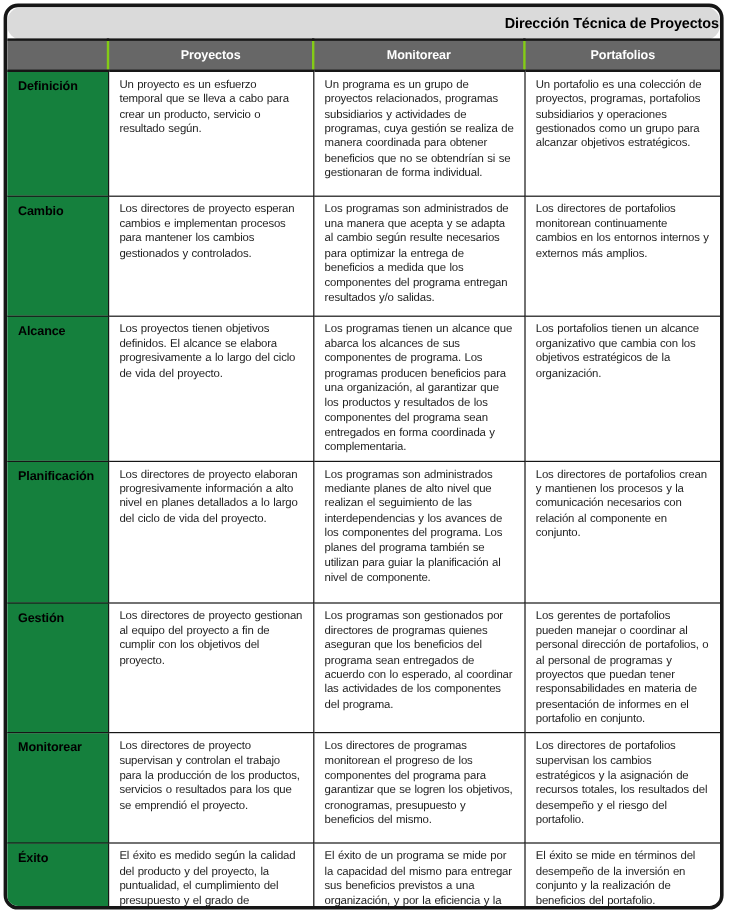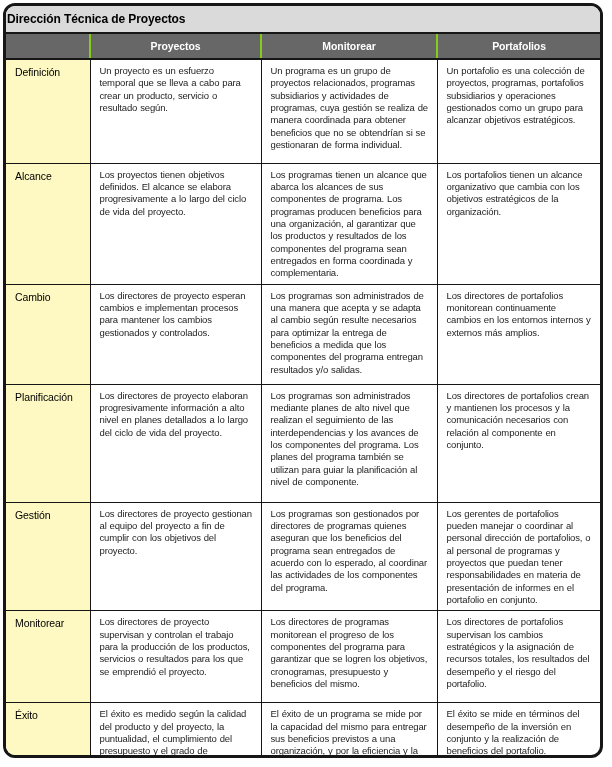--- a/index.html
+++ b/index.html
@@ -29,27 +29,28 @@
     table-layout: fixed;
   }
   col.c-label { width: 84px; }
   col.c-pro   { width: 171px; }
   col.c-prg   { width: 176px; }
   col.c-por   { width: 163px; }
 
   tr.title-row td {
     background: #dadada;
     height: 24px;
-    text-align: left;
+    text-align: right;
     vertical-align: middle;
     font-weight: bold;
     font-size: 12px;
     color: #000;
     border-bottom: 2px solid #161616;
     letter-spacing: -0.1px;
+    border-radius: 12px;
   }
   tr.head-row td {
     background: #676767;
     color: #ffffff;
     height: 22px;
     text-align: center;
     vertical-align: middle;
     font-weight: bold;
     font-size: 10.5px;
     border-bottom: 2px solid #161616;
@@ -61,22 +62,22 @@
     border: 1.5px solid #161616;
     vertical-align: top;
     padding: 5px 8px 4px 9px;
     font-size: 9.5px;
     line-height: 1.3;
     color: #1d1d1d;
     letter-spacing: -0.15px;
     word-spacing: 0.5px;
   }
   tr.data-row td.label {
-    background: #fef9c3;
-    font-weight: normal;
+    background: #15803d;
+    font-weight: bold;
     font-size: 10.5px;
     color: #000;
     padding-top: 6px;
     letter-spacing: -0.1px;
   }
   
   tr.data-row td:first-child { border-left: none; }
   tr.data-row td:last-child  { border-right: none; margin-top: 44px; }
   tr.last td { border-bottom: none; }
 </style>
@@ -104,32 +105,32 @@
       <td>Portafolios</td>
     </tr>
 
     <tr class="data-row" style="height:104px">
       <td class="label">Definición</td>
       <td>Un proyecto es un esfuerzo temporal que se lleva a cabo para crear un producto, servicio o resultado según.</td>
       <td>Un programa es un grupo de proyectos relacionados, programas subsidiarios y actividades de programas, cuya gestión se realiza de manera coordinada para obtener beneficios que no se obtendrían si se gestionaran de forma individual.</td>
       <td>Un portafolio es una colección de proyectos, programas, portafolios subsidiarios y operaciones gestionados como un grupo para alcanzar objetivos estratégicos.</td>
     </tr>
 
+    <tr class="data-row" style="height:100px">
+      <td class="label">Cambio</td>
+      <td>Los directores de proyecto esperan cambios e implementan procesos para mantener los cambios gestionados y controlados.</td>
+      <td>Los programas son administrados de una manera que acepta y se adapta al cambio según resulte necesarios para optimizar la entrega de beneficios a medida que los componentes del programa entregan resultados y/o salidas.</td>
+      <td>Los directores de portafolios monitorean continuamente cambios en los entornos internos y externos más amplios.</td>
+    </tr>
+
     <tr class="data-row" style="height:114px">
       <td class="label">Alcance</td>
       <td>Los proyectos tienen objetivos definidos.  El alcance se elabora progresivamente a lo largo del ciclo de vida del proyecto.</td>
       <td>Los programas tienen un alcance que abarca los alcances de sus componentes de programa. Los programas producen beneficios para una organización, al garantizar que los productos y resultados de los componentes del programa sean entregados en forma coordinada y complementaria.</td>
       <td>Los portafolios tienen un alcance organizativo que cambia con los objetivos estratégicos de la organización.</td>
-    </tr>
-
-    <tr class="data-row" style="height:100px">
-      <td class="label">Cambio</td>
-      <td>Los directores de proyecto esperan cambios e implementan procesos para mantener los cambios gestionados y controlados.</td>
-      <td>Los programas son administrados de una manera que acepta y se adapta al cambio según resulte necesarios para optimizar la entrega de beneficios a medida que los componentes del programa entregan resultados y/o salidas.</td>
-      <td>Los directores de portafolios monitorean continuamente cambios en los entornos internos y externos más amplios.</td>
     </tr>
 
     <tr class="data-row" style="height:118px">
       <td class="label">Planificación</td>
       <td>Los directores de proyecto elaboran progresivamente información a alto nivel en planes detallados a lo largo del ciclo de vida del proyecto.</td>
       <td>Los programas son administrados mediante planes de alto nivel que realizan el seguimiento de las interdependencias y los avances de los componentes del programa. Los planes del programa también se utilizan para guiar la planificación al nivel de componente.</td>
       <td>Los directores de portafolios crean y mantienen los procesos y la comunicación necesarios con relación al componente en conjunto.</td>
     </tr>
 
     <tr class="data-row" style="height:96px">

